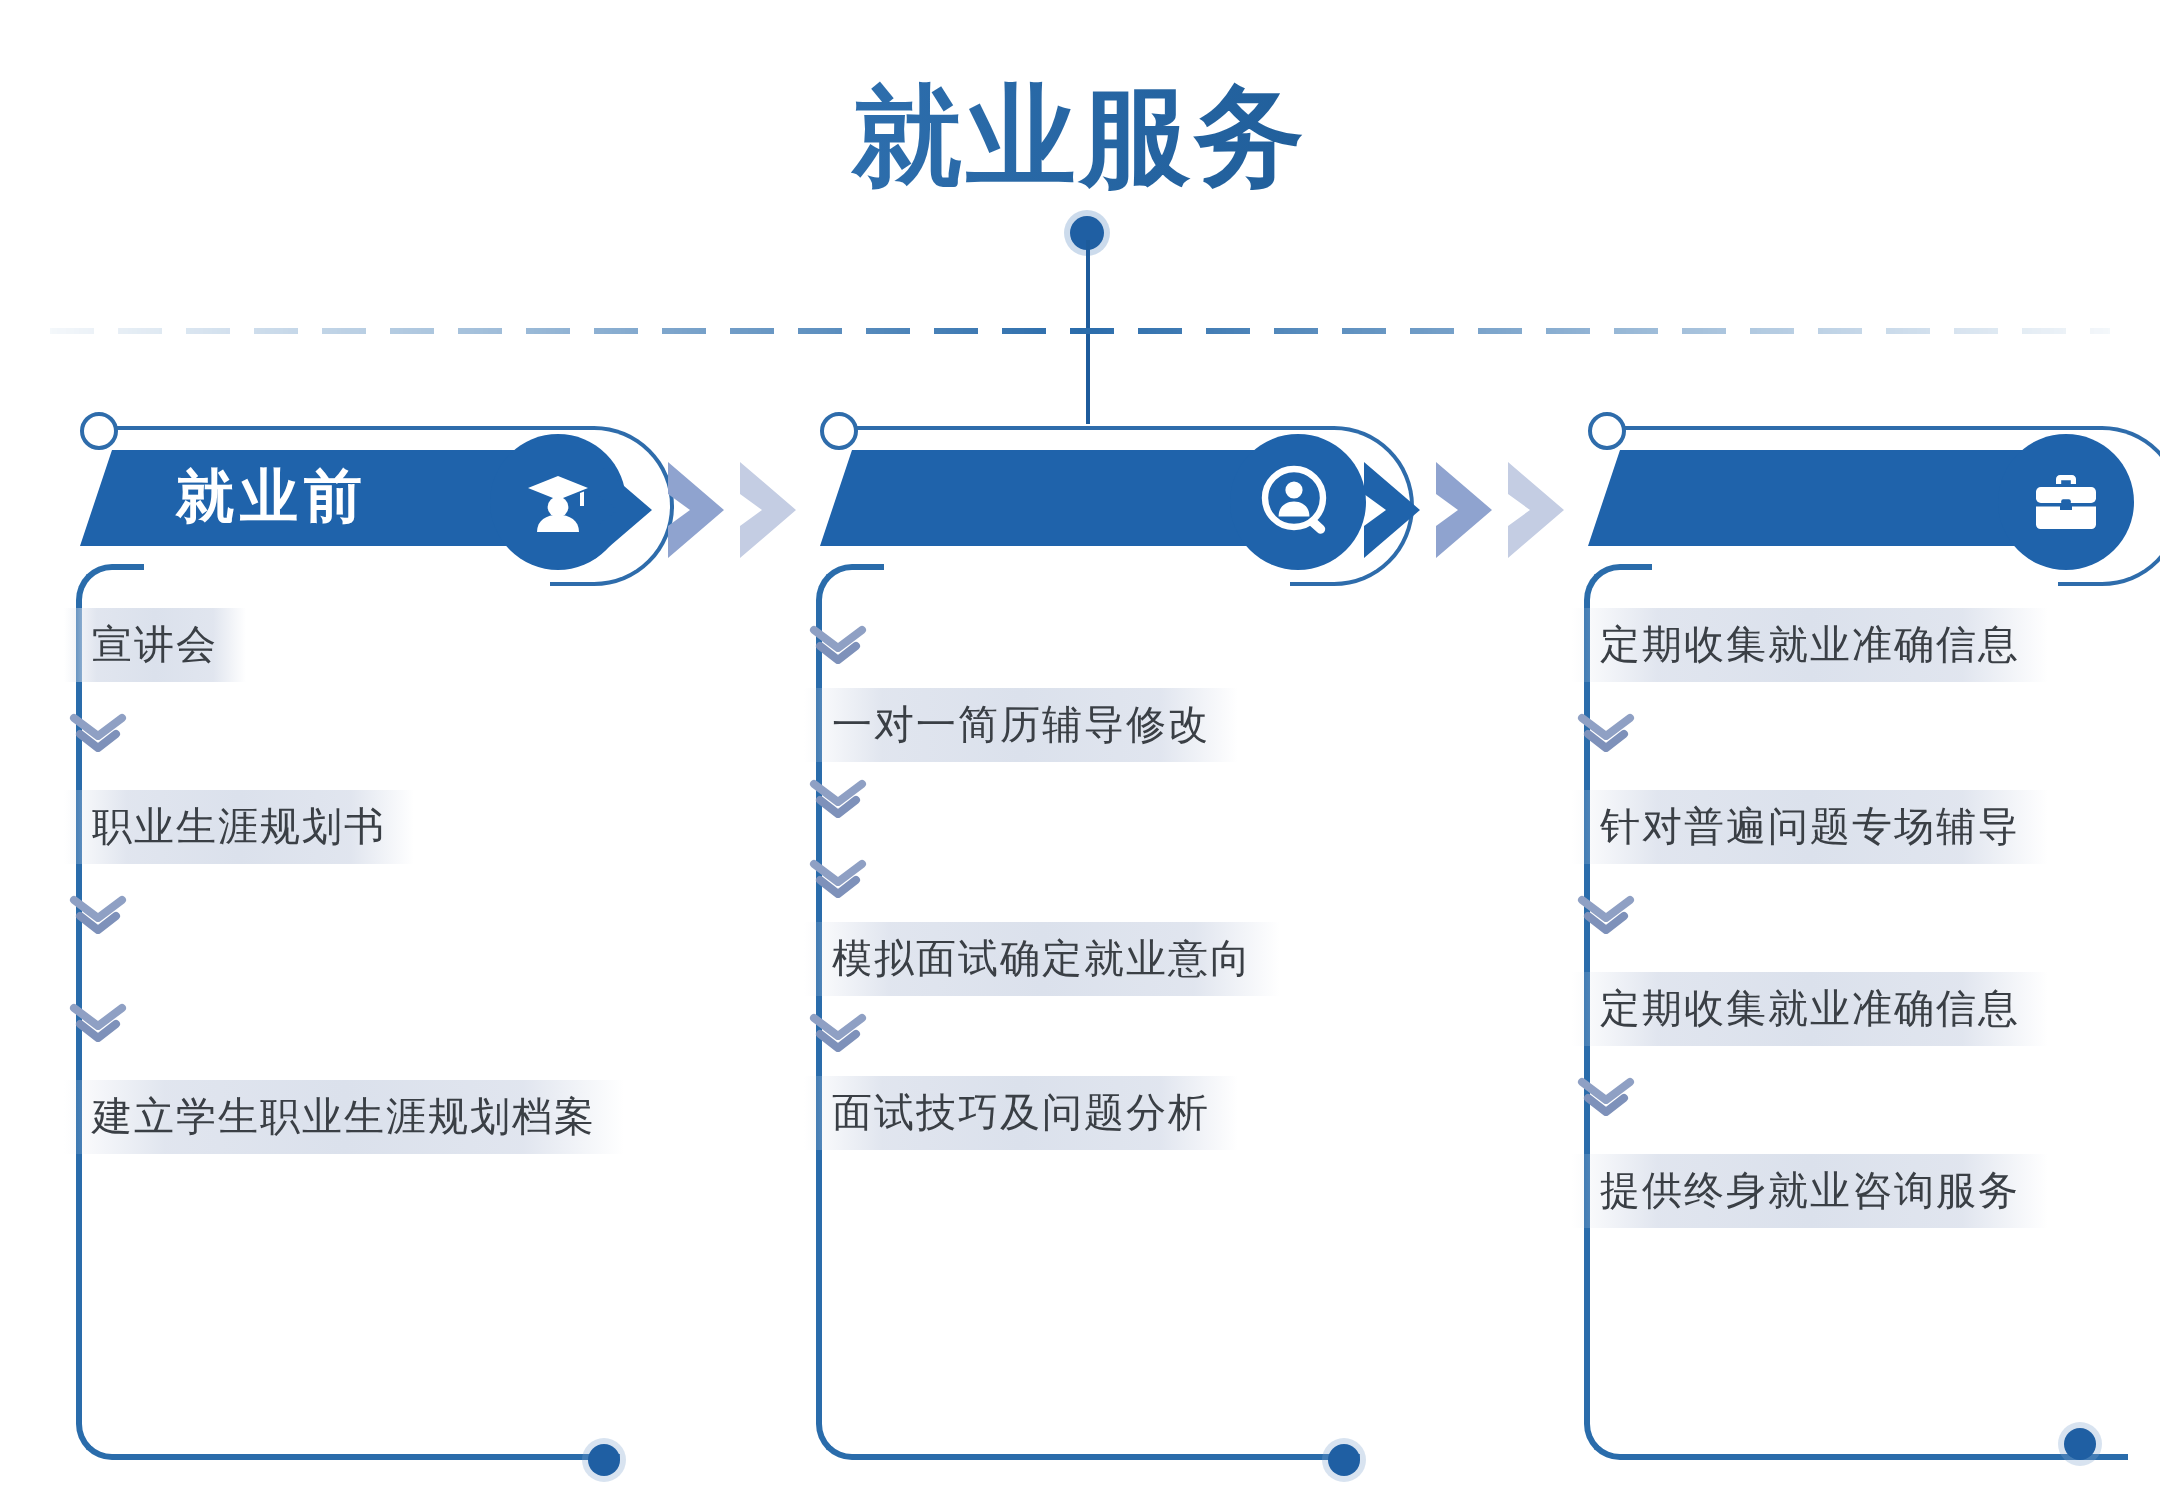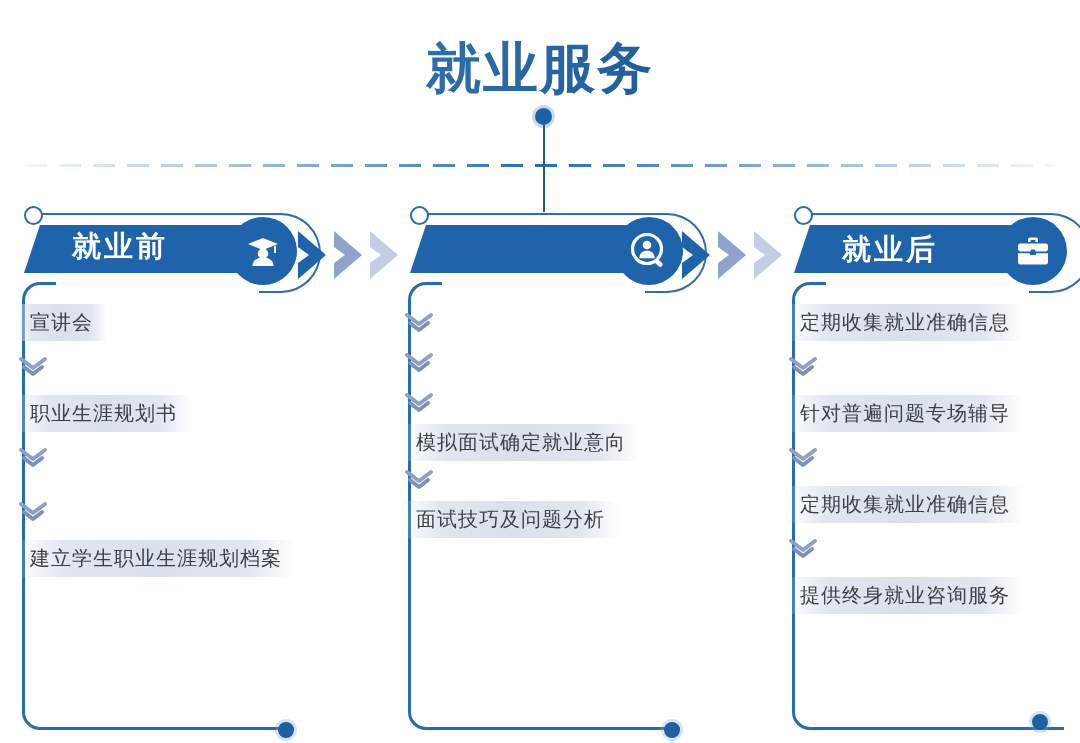--- a/index.html
+++ b/index.html
@@ -51,21 +51,21 @@
   .dash{
     position:absolute;left:0;top:0;width:100%;height:3px;
     background-image:repeating-linear-gradient(to right,
        #2a6cab 0px,#2a6cab 22px,rgba(255,255,255,0) 22px,rgba(255,255,255,0) 34px);
     -webkit-mask-image:linear-gradient(to right,rgba(0,0,0,.05) 0%,rgba(0,0,0,.45) 22%,rgba(0,0,0,1) 50%,rgba(0,0,0,.45) 78%,rgba(0,0,0,.05) 100%);
     mask-image:linear-gradient(to right,rgba(0,0,0,.05) 0%,rgba(0,0,0,.45) 22%,rgba(0,0,0,1) 50%,rgba(0,0,0,.45) 78%,rgba(0,0,0,.05) 100%);
   }
 
   
   .col{position:absolute;top:200px;width:300px;height:540px;}
-  .col-1{left:16px;font-family:Liberation Mono, monospace;}
+  .col-1{left:32px;}
   .col-2{left:402px;}
   .col-3{left:786px;}
 
   
   .node-ring{
     position:absolute;left:8px;top:6px;
     width:15px;height:15px;border-radius:50%;
     border:2px solid #2e6cab;background:#fff;z-index:6;
   }
   .node-line{
@@ -263,20 +263,21 @@
       </svg>
     </div>
 
     <div class="steps c2">
       <div class="chev">
         <svg width="30" height="24" viewBox="0 0 30 24">
             <path d="M3 3 L15 12 L27 3" stroke="#8fa0c4" stroke-width="4" fill="none" stroke-linecap="round" stroke-linejoin="round"></path>
             <path d="M6 11 L15 18 L24 11" stroke="#7e91ba" stroke-width="4" fill="none" stroke-linecap="round" stroke-linejoin="round"></path>
           </svg>
       </div>
+      <div class="step">一对一简历辅导修改</div>
       <div class="chev">
         <svg width="30" height="24" viewBox="0 0 30 24">
             <path d="M3 3 L15 12 L27 3" stroke="#8fa0c4" stroke-width="4" fill="none" stroke-linecap="round" stroke-linejoin="round"></path>
             <path d="M6 11 L15 18 L24 11" stroke="#7e91ba" stroke-width="4" fill="none" stroke-linecap="round" stroke-linejoin="round"></path>
           </svg>
       </div>
       <div class="chev">
         <svg width="30" height="24" viewBox="0 0 30 24">
             <path d="M3 3 L15 12 L27 3" stroke="#8fa0c4" stroke-width="4" fill="none" stroke-linecap="round" stroke-linejoin="round"></path>
             <path d="M6 11 L15 18 L24 11" stroke="#7e91ba" stroke-width="4" fill="none" stroke-linecap="round" stroke-linejoin="round"></path>
@@ -308,21 +309,20 @@
   <div class="col col-3">
     <div class="bracket"></div>
     <div class="bracket-mask"></div>
     <div class="end-dot" style="left:246px;top:514px;"></div>
 
     <div class="node-ring"></div>
     <div class="node-line"></div>
     <div class="capsule"></div>
 
     <div class="bar"></div>
-    <div class="bar-label">就业后</div>
 
     <div class="icon-circle">
       <svg width="40" height="40" viewBox="0 0 40 40" aria-hidden="true">
         <path d="M15 11 L15 8.5 C15 7.4 15.9 6.5 17 6.5 L23 6.5 C24.1 6.5 25 7.4 25 8.5 L25 11 L22.4 11 L22.4 9.1 L17.6 9.1 L17.6 11 Z" fill="#ffffff"></path>
         <rect x="5" y="12.5" width="30" height="8" rx="2.4" fill="#ffffff"></rect>
         <rect x="17.6" y="18.6" width="4.8" height="4" rx="1" fill="#1f63ab"></rect>
         <path d="M5 22.2 L17 22.2 L17 24 L23 24 L23 22.2 L35 22.2 L35 31.2 C35 32.5 34 33.5 32.7 33.5 L7.3 33.5 C6 33.5 5 32.5 5 31.2 Z" fill="#ffffff"></path>
       </svg>
     </div>
 

